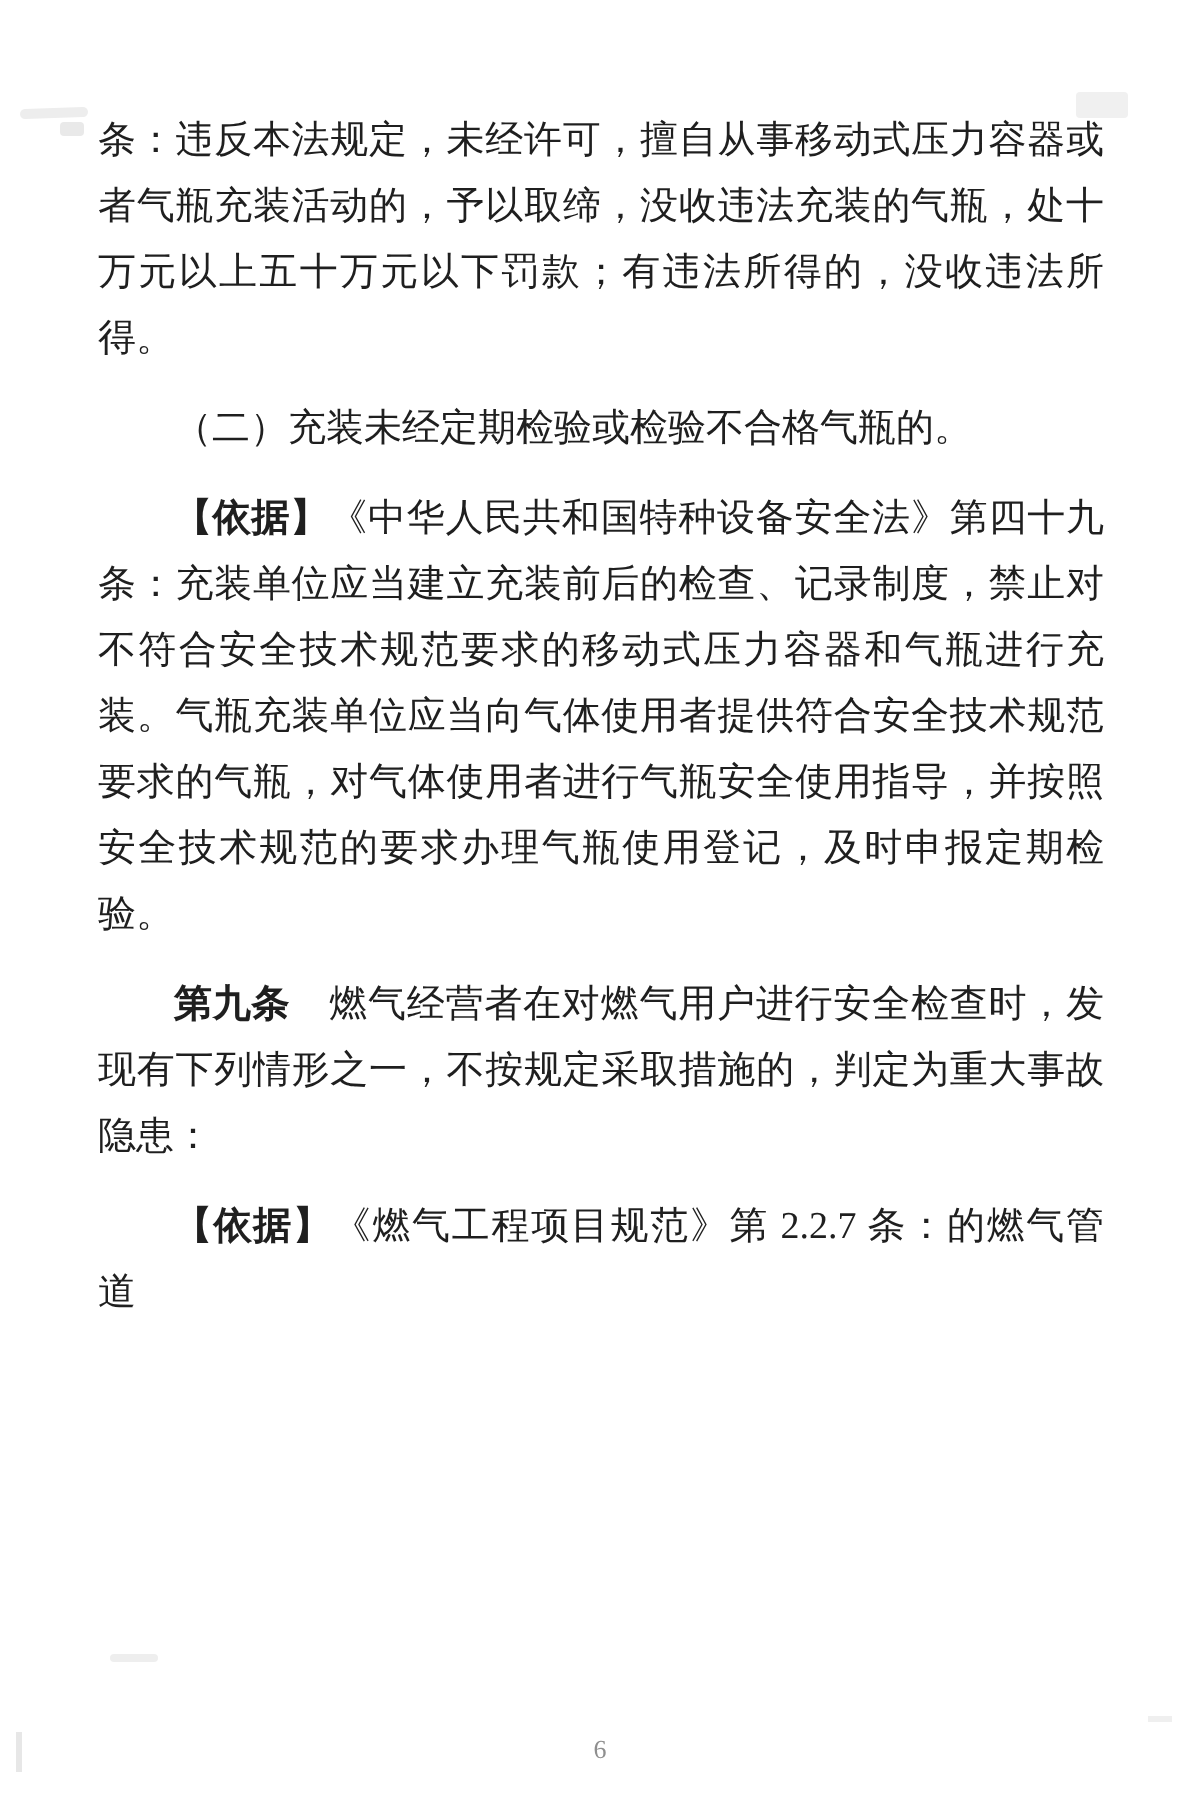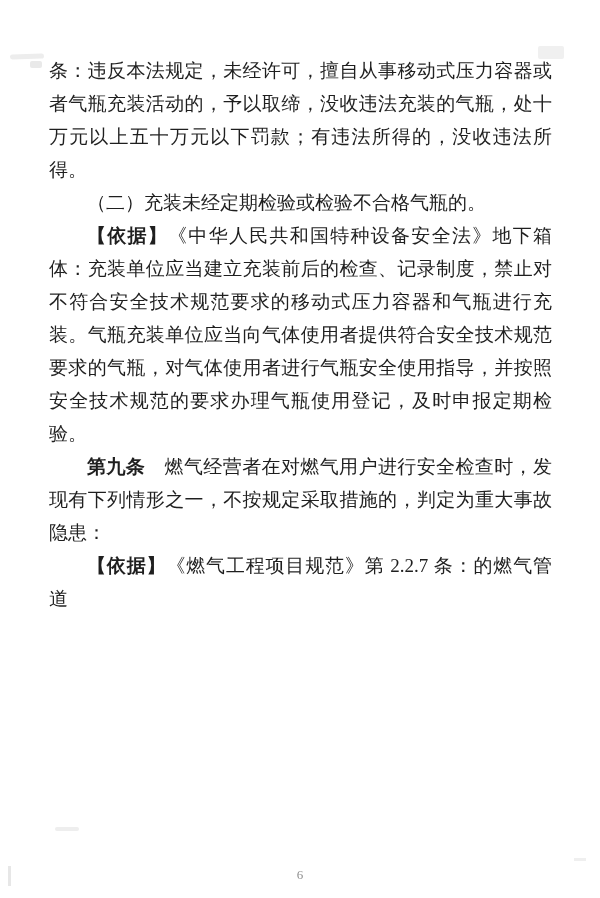--- a/index.html
+++ b/index.html
@@ -25,20 +25,21 @@
   .doc-body p {
     margin: 0;
     font-size: 19px;
     line-height: 33px;
     text-align: justify;
     letter-spacing: 0;
     word-break: normal;
   }
   .doc-body p.indent {
     text-indent: 2em;
+    margin-top: 12px;
   }
   .doc-body p.underlined {
     text-decoration-thickness: 1.6px;
     text-underline-offset: 4.5px;
     text-decoration-color: #2a2a2a;
   }
   .doc-body b {
     font-weight: bold;
   }
   .page-number {
@@ -72,20 +73,20 @@
   <div class="smudge smudge-2"></div>
   <div class="smudge smudge-3"></div>
   <div class="smudge smudge-4"></div>
   <div class="smudge smudge-5"></div>
   <div class="smudge smudge-6"></div>
 
   <div class="doc-body">
 
   <p class="underlined"><span>条：违反本法规定，未经许可，擅自从事移动式压力容器或者气瓶充装活动的，予以取缔，没收违法充装的气瓶，处十万元以上五十万元以下罚款；有违法所得的，没收违法所得。</span></p>
       <p class="indent "><span>（二）充装未经定期检验或检验不合格气瓶的。</span></p>
-      <p class="indent underlined"><b>【依据】</b><span>《中华人民共和国特种设备安全法》地下箱体：充装单位应当建立充装前后的检查、记录制度，禁止对不符合安全技术规范要求的移动式压力容器和气瓶进行充装。气瓶充装单位应当向气体使用者提供符合安全技术规范要求的气瓶，对气体使用者进行气瓶安全使用指导，并按照安全技术规范的要求办理气瓶使用登记，及时申报定期检验。</span></p>
+      <p class="indent underlined"><b>【依据】</b><span>《中华人民共和国特种设备安全法》第四十九条：充装单位应当建立充装前后的检查、记录制度，禁止对不符合安全技术规范要求的移动式压力容器和气瓶进行充装。气瓶充装单位应当向气体使用者提供符合安全技术规范要求的气瓶，对气体使用者进行气瓶安全使用指导，并按照安全技术规范的要求办理气瓶使用登记，及时申报定期检验。</span></p>
       <p class="indent "><b>第九条</b><span>　燃气经营者在对燃气用户进行安全检查时，发现有下列情形之一，不按规定采取措施的，判定为重大事故隐患：</span></p>
       <p class="indent underlined"><b>【依据】</b><span>《燃气工程项目规范》第 2.2.7 条：的燃气管道</span></p>
     </div>
 
   <div class="page-number">6</div>
 
 </div>
 
 </body></html>

